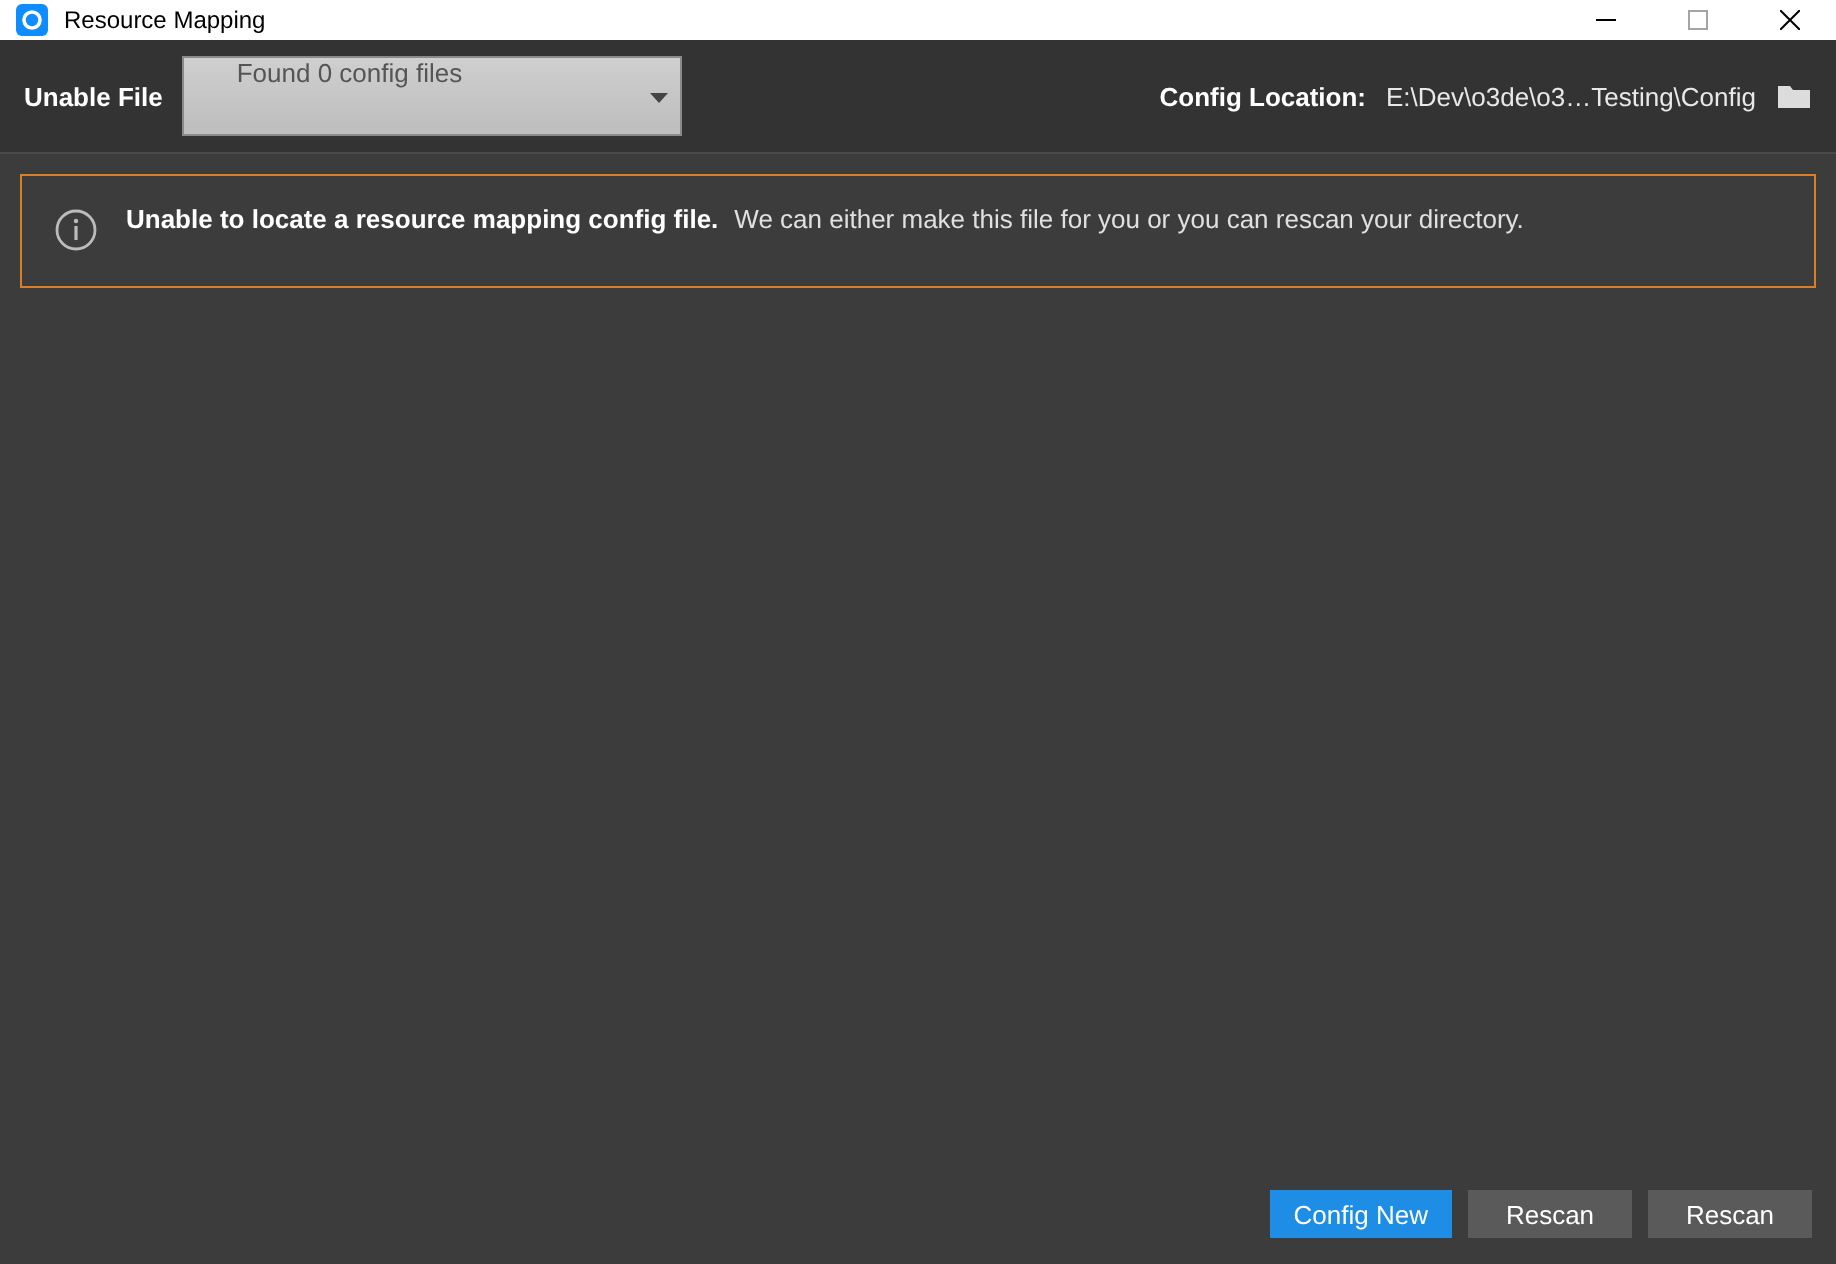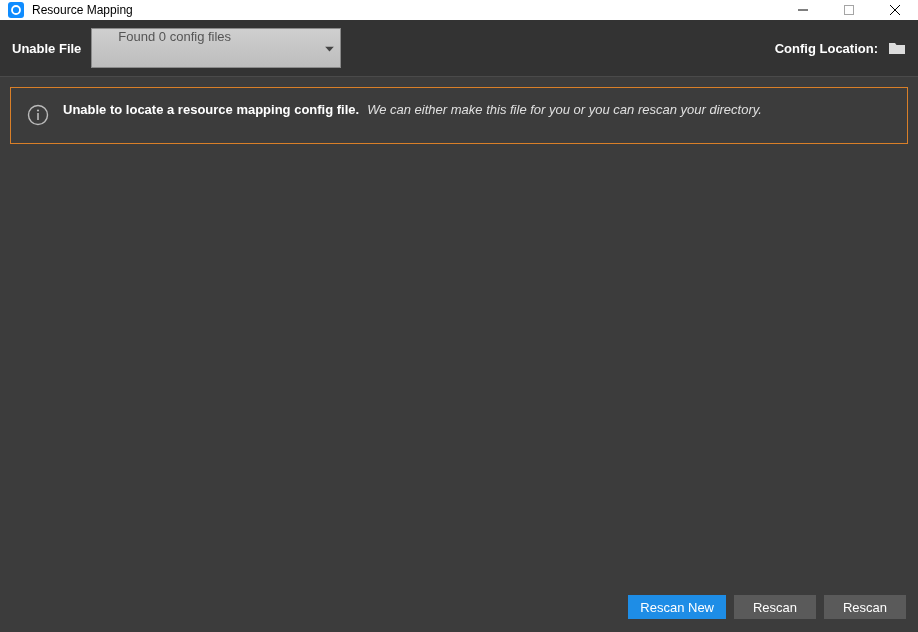--- a/index.html
+++ b/index.html
@@ -163,21 +163,20 @@
 
     .info-title {
       font-weight: 700;
       color: #ffffff;
       font-size: 13px;
     }
 
     .info-desc {
       color: #e0e0e0;
       font-size: 13px;
-      font-style: italic;
     }
 
     
     .footer {
       height: 44px;
       background: #3c3c3c;
       display: flex;
       align-items: center;
       justify-content: flex-end;
       padding: 0 12px 6px 12px;
@@ -242,20 +241,21 @@
   <div class="dropdown">
     <span>Found 0 config files</span>
     <span class="dropdown-arrow">
       <svg width="9" height="6" viewBox="0 0 9 6">
           <path d="M0 0 L4.5 5 L9 0 Z" fill="#444"></path>
         </svg>
     </span>
   </div>
   <div class="spacer"></div>
   <span class="config-label">Config Location:</span>
+  <span class="location-value">E:\Dev\o3de\o3…Testing\Config</span>
   <span class="folder-icon">
     <svg width="18" height="14" viewBox="0 0 18 14">
       <path d="M1 2 L7 2 L8.5 4 L17 4 L17 13 L1 13 Z" fill="#dcdcdc"></path>
     </svg>
   </span>
 </div>
 
 <div class="separator"></div>
 
 <div class="content">
@@ -268,16 +268,16 @@
       </svg>
     </span>
     <div class="info-text">
       <span class="info-title">Unable to locate a resource mapping config file.</span>
       <span class="info-desc">We can either make this file for you or you can rescan your directory.</span>
     </div>
   </div>
 </div>
 
 <div class="footer">
-  <button class="btn btn-primary">Rescan New</button>
+  <button class="btn btn-primary">Config New</button>
   <button class="btn btn-secondary">Rescan</button>
   <button class="btn btn-secondary">Rescan</button>
 </div>
 
 </body></html>

